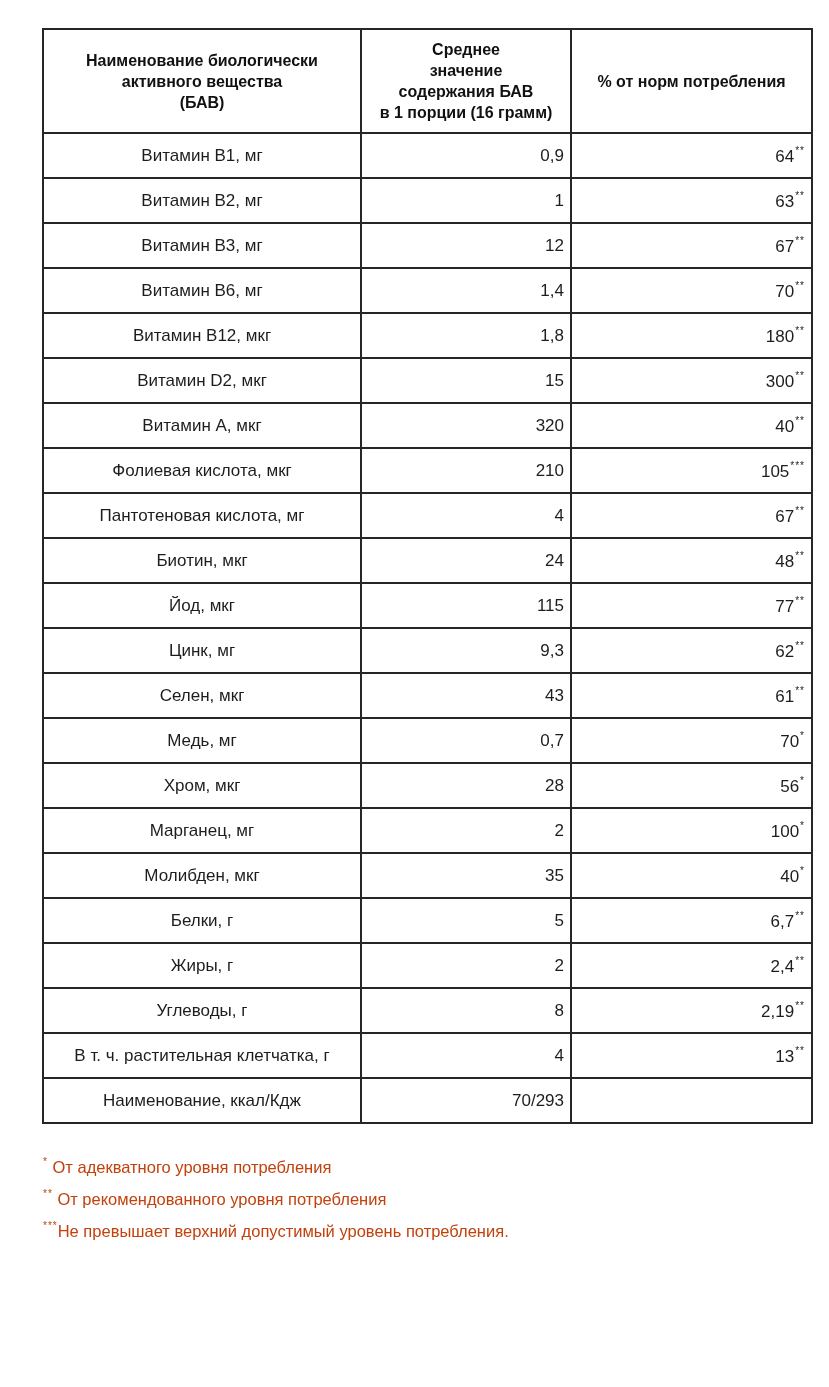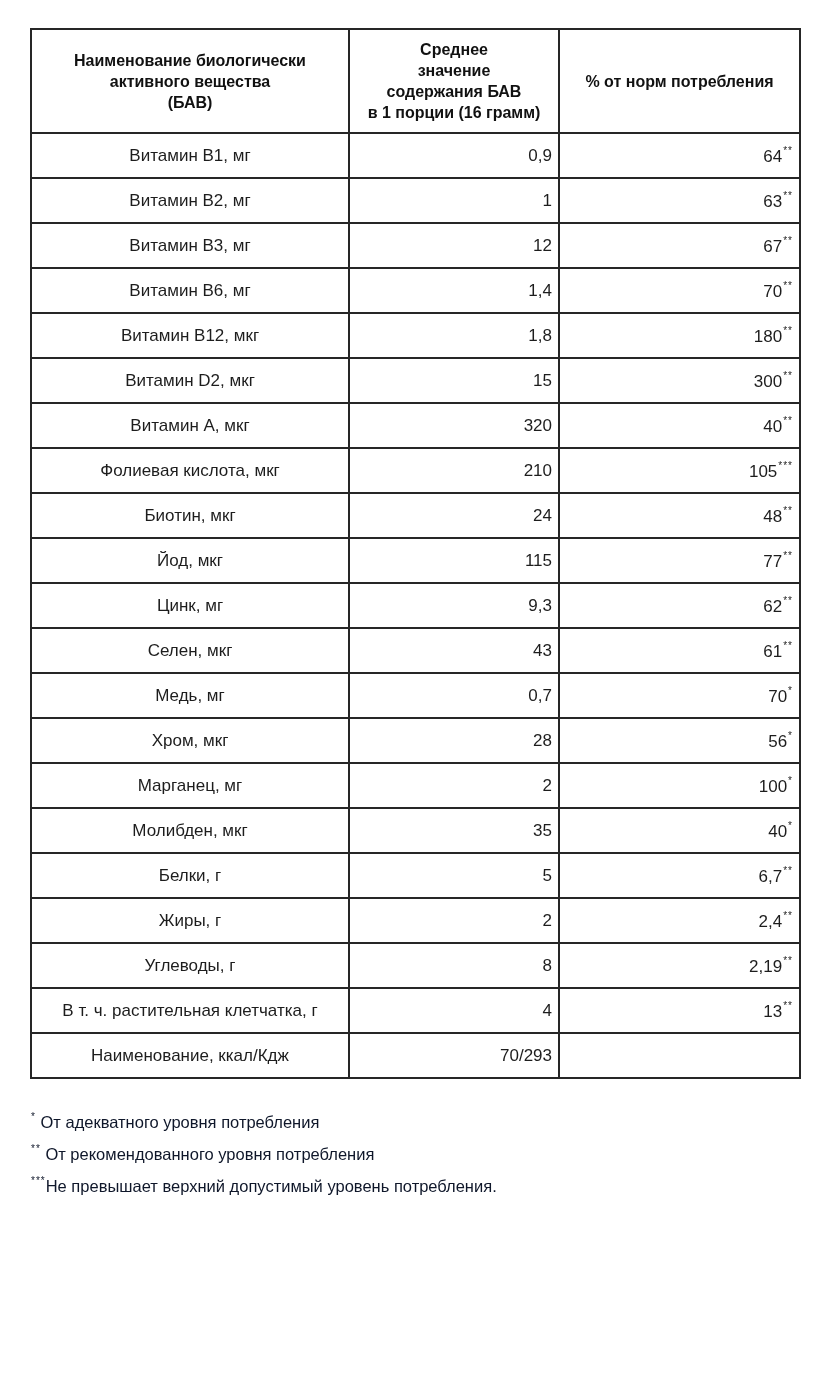--- a/index.html
+++ b/index.html
@@ -10,21 +10,21 @@
   body {
     width: 829px;
     height: 1387px;
     font-family: "Liberation Sans", "DejaVu Sans", sans-serif;
     color: #1d1d1d;
     -webkit-font-smoothing: antialiased;
   }
   .page {
     box-sizing: border-box;
     width: 829px;
-    padding: 28px 30px 0 30px;
+    padding: 28px 30px 0 42px;
   }
   table.nutrition {
     border-collapse: collapse;
     table-layout: fixed;
     width: 769px;
   }
   table.nutrition col.c1 { width: 318px; }
   table.nutrition col.c2 { width: 210px; }
   table.nutrition col.c3 { width: 241px; }
   table.nutrition th,
@@ -65,21 +65,21 @@
     margin-left: 1px;
   }
   .footnotes {
     margin-top: 34px;
     padding-left: 1px;
   }
   .footnote {
     font-size: 16.5px;
     line-height: 1;
     margin-bottom: 15px;
-    color: #0f172a;
+    color: #c2410c;
   }
   .footnote sup.fstars {
     font-size: 10px;
     letter-spacing: 1px;
     position: relative;
     top: -1px;
   }
 </style>
 </head>
 <body>
@@ -139,20 +139,25 @@
           <td class="cell-name">Витамин А, мкг</td>
           <td class="cell-value">320</td>
           <td class="cell-percent"><span>40</span><sup class="stars">**</sup></td>
         </tr>
         <tr>
           <td class="cell-name">Фолиевая кислота, мкг</td>
           <td class="cell-value">210</td>
           <td class="cell-percent"><span>105</span><sup class="stars">***</sup></td>
         </tr>
         <tr>
+          <td class="cell-name">Пантотеновая кислота, мг</td>
+          <td class="cell-value">4</td>
+          <td class="cell-percent"><span>67</span><sup class="stars">**</sup></td>
+        </tr>
+        <tr>
           <td class="cell-name">Биотин, мкг</td>
           <td class="cell-value">24</td>
           <td class="cell-percent"><span>48</span><sup class="stars">**</sup></td>
         </tr>
         <tr>
           <td class="cell-name">Йод, мкг</td>
           <td class="cell-value">115</td>
           <td class="cell-percent"><span>77</span><sup class="stars">**</sup></td>
         </tr>
         <tr>

